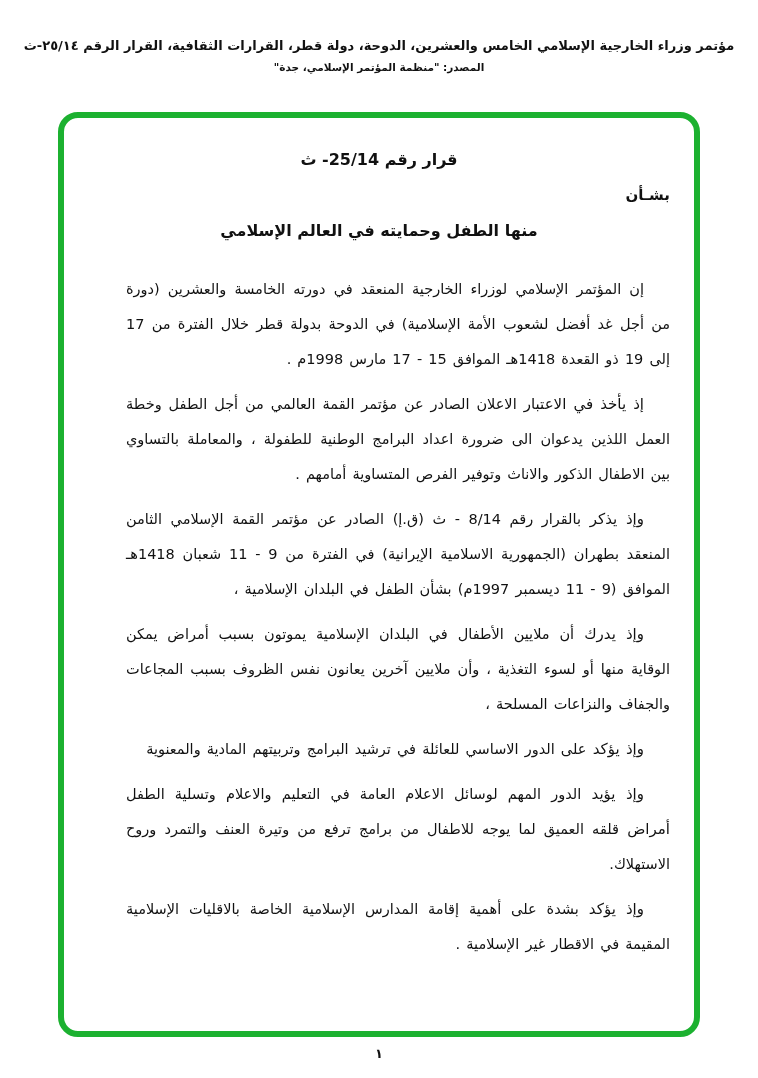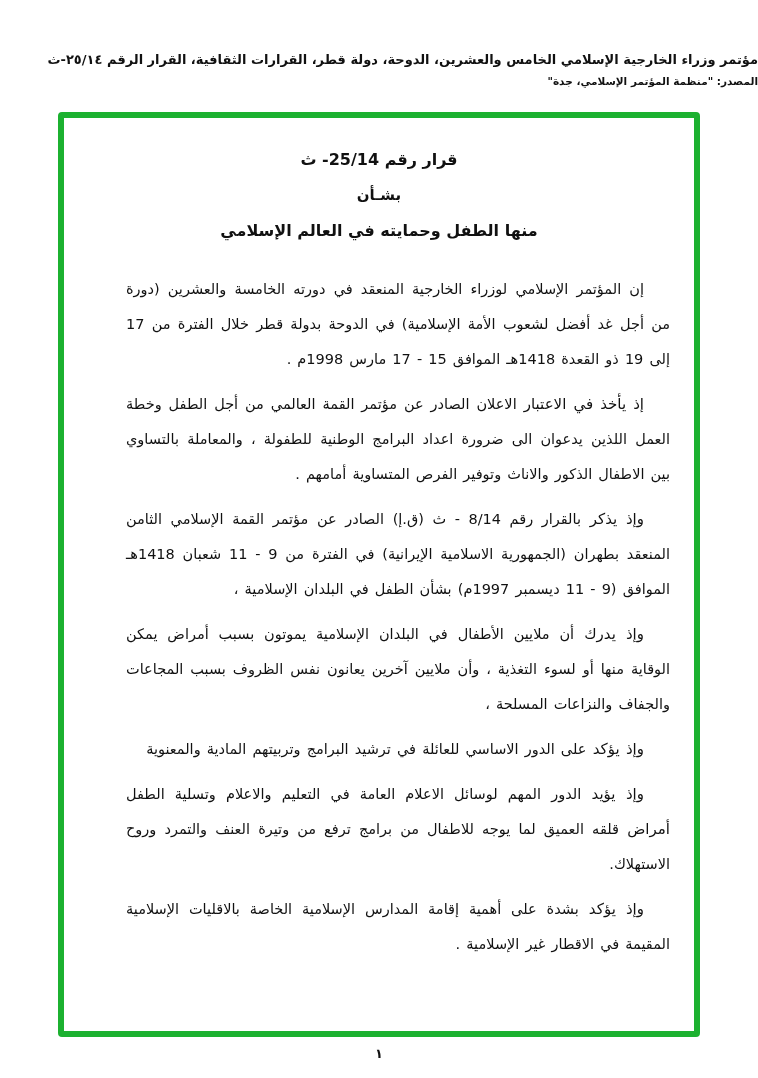--- a/index.html
+++ b/index.html
@@ -9,53 +9,54 @@
   }
   body {
     width: 758px;
     height: 1078px;
     position: relative;
     font-family: "DejaVu Sans", sans-serif;
     color: #111111;
   }
   .doc-header {
     position: absolute;
-    top: 52px;
+    top: 38px;
     left: 0;
     right: 0;
+    text-align: center;
     direction: rtl;
   }
   .doc-header .h1 {
     font-size: 13px;
     font-weight: bold;
   }
   .doc-header .h2 {
     font-size: 10.5px;
     font-weight: bold;
     margin-top: 8px;
   }
   .green-box {
     position: absolute;
     left: 58px;
     top: 112px;
     width: 642px;
     height: 925px;
     box-sizing: border-box;
     border: 6px solid #1cb130;
-    border-radius: 4px;
+    border-radius: 20px;
     direction: rtl;
     padding: 26px 24px 0 24px;
     overflow: hidden;
   }
   .title-line {
     text-align: center;
     font-weight: bold;
   }
   .t1 { font-size: 16px; margin-top: 6px; }
-  .t2 { font-size: 15px; margin-top: 17px; }
+  .t2 { font-size: 15px; margin-top: 17px; text-align: right; }
   .t3 { font-size: 16px; margin-top: 17px; }
   .body-text {
     margin-top: 32px;
     margin-left: 38px;
   }
   .para {
     font-size: 14.5px;
     line-height: 35px;
     text-align: justify;
     text-align-last: right;

